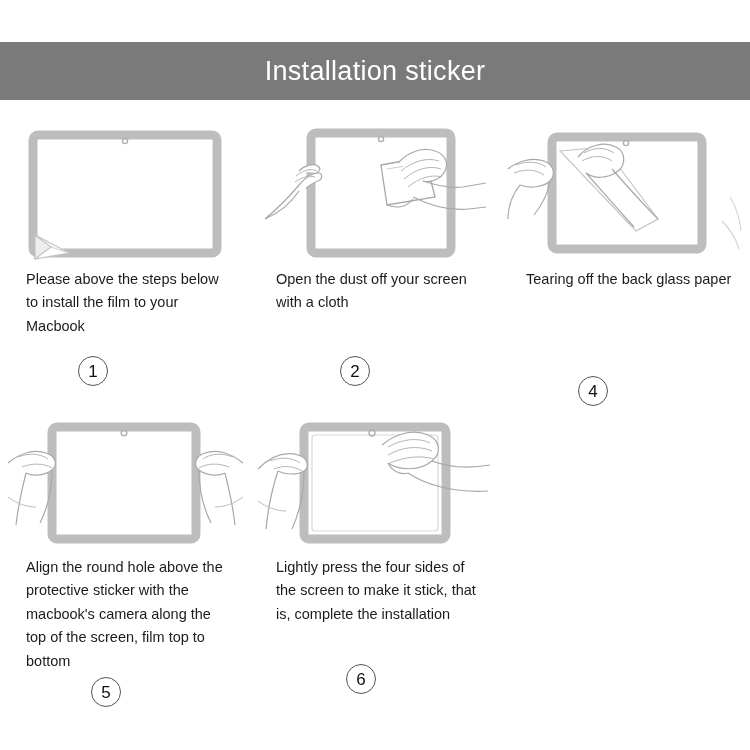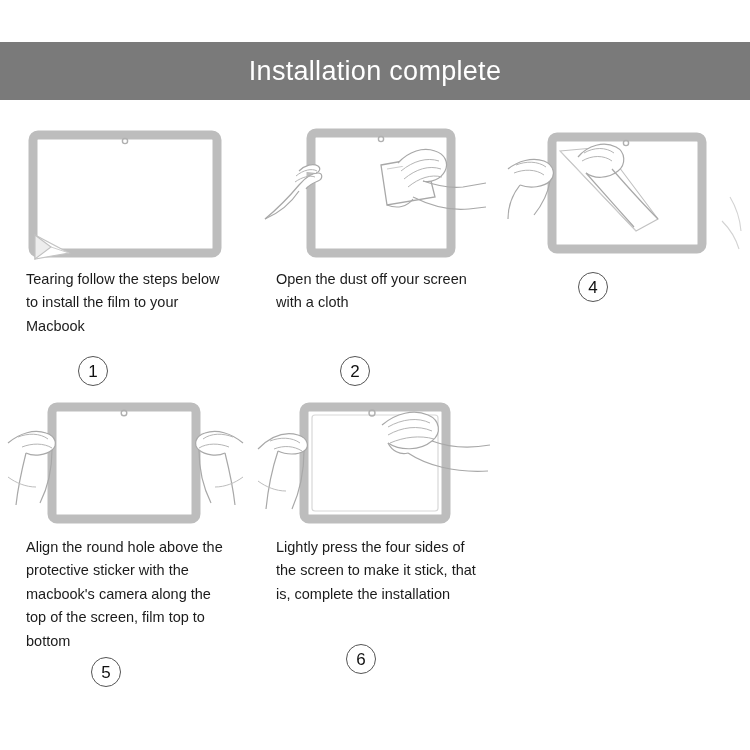--- a/index.html
+++ b/index.html
@@ -107,36 +107,36 @@
   .badge-offset-2 { transform: translateX(-20px); }
   .badge-offset-3 { transform: translateX(-15px); }
   .badge-offset-4 { transform: translateX(-32px); }
   .badge-offset-5 { transform: translateX(-19px); }
   .badge-offset-6 { transform: translateX(-14px); }
 </style>
 </head>
 <body>
 
 <div class="header-band">
-  <div class="header-title">Installation complete</div>
+  <div class="header-title">Installation sticker</div>
 </div>
 
 <div class="steps-grid">
 
   <div class="step-cell row-top">
     <div class="illustration">
       <svg width="200" height="140" viewBox="0 0 200 140">
         <rect x="8" y="12" width="184" height="118" rx="5" fill="none" stroke="#bdbdbd" stroke-width="9"></rect>
         <circle cx="100" cy="18" r="2.6" fill="none" stroke="#b0b0b0" stroke-width="1.4"></circle>
         <path d="M10 112 L10 136 L44 130 Z" fill="#ffffff" stroke="#c4c4c4" stroke-width="1.2"></path>
         <path d="M10 112 L26 124 L10 136 Z" fill="#ededed" stroke="#c0c0c0" stroke-width="1.1"></path>
         <path d="M26 124 L44 130" fill="none" stroke="#cfcfcf" stroke-width="1"></path>
       </svg>
     </div>
-    <div class="step-caption">Tearing follow the steps below to install the film to your Macbook</div>
+    <div class="step-caption">Please above the steps below to install the film to your Macbook</div>
     <div class="badge-wrap">
       <div class="step-badge badge-offset-1">1</div>
     </div>
   </div>
 
   <div class="step-cell row-top">
     <div class="illustration">
       <svg width="225" height="140" viewBox="0 0 225 140">
         <rect x="48" y="10" width="140" height="120" rx="5" fill="none" stroke="#bdbdbd" stroke-width="9"></rect>
         <circle cx="118" cy="16" r="2.6" fill="none" stroke="#b0b0b0" stroke-width="1.4"></circle>
@@ -184,20 +184,21 @@
         <path d="M0 46 C10 38 24 34 36 38 C46 42 48 52 42 58 C36 64 22 66 12 62" fill="#ffffff" stroke="#a8a8a8" stroke-width="1.2"></path>
         <path d="M8 42 C18 38 30 38 38 44" fill="none" stroke="#b5b5b5" stroke-width="1"></path>
         <path d="M6 50 C16 46 28 46 36 52" fill="none" stroke="#b5b5b5" stroke-width="1"></path>
         <path d="M12 62 C4 72 0 84 0 96" fill="none" stroke="#a8a8a8" stroke-width="1.2"></path>
         <path d="M42 58 C40 70 34 82 26 92" fill="none" stroke="#a8a8a8" stroke-width="1.2"></path>
 
         <path d="M222 74 C228 84 232 96 233 108" fill="none" stroke="#d3d3d3" stroke-width="1.1"></path>
         <path d="M214 98 C222 106 228 116 231 126" fill="none" stroke="#d3d3d3" stroke-width="1.1"></path>
       </svg>
     </div>
+    <div class="step-caption">Tearing off the back glass paper</div>
     <div class="badge-wrap">
       <div class="step-badge badge-offset-4">4</div>
     </div>
   </div>
 
   <div class="step-cell row-bottom">
     <div class="illustration">
       <svg width="235" height="140" viewBox="0 0 235 140">
         <rect x="44" y="16" width="144" height="112" rx="5" fill="none" stroke="#bdbdbd" stroke-width="9"></rect>
         <circle cx="116" cy="22" r="2.8" fill="none" stroke="#b0b0b0" stroke-width="1.4"></circle>

